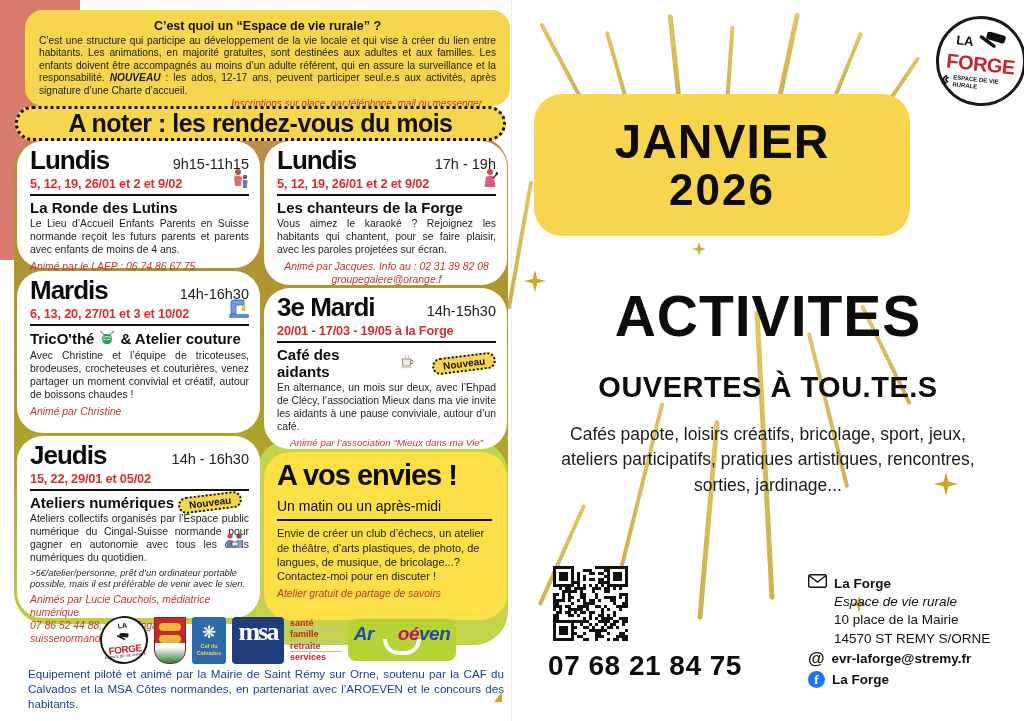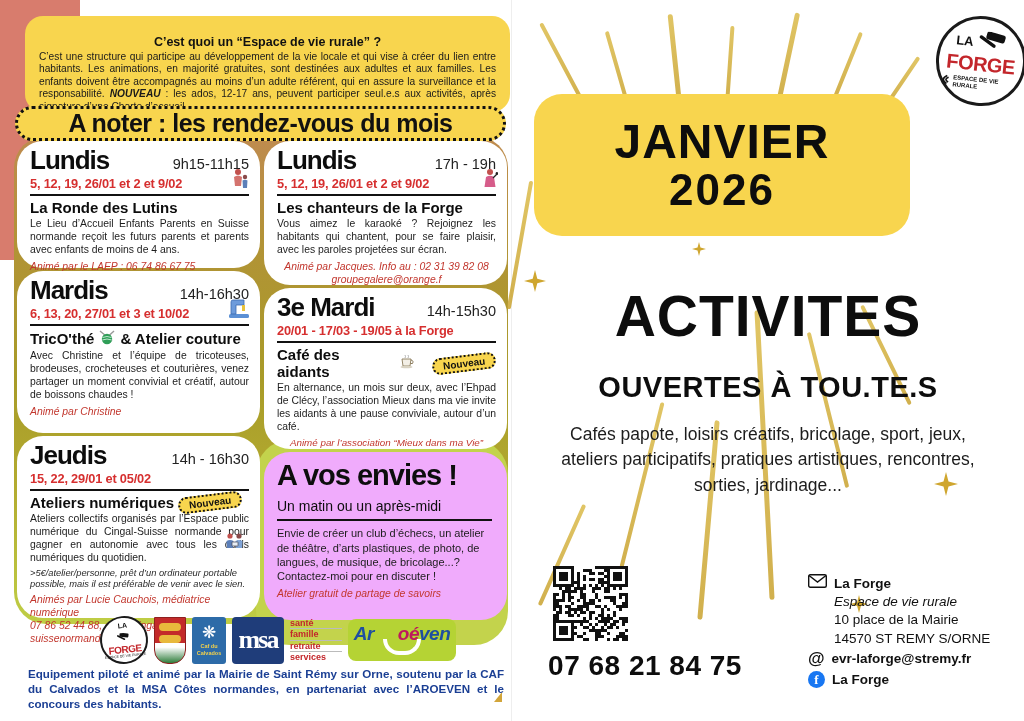--- a/index.html
+++ b/index.html
@@ -8,21 +8,21 @@
 
   
   .salmon-blob { position:absolute; left:-70px; top:-90px; width:150px; height:350px; background:#d87c6d; border-radius:60px; }
   .backdrop { position:absolute; left:14px; top:136px; width:494px; height:488px; border-radius:32px;
     background:linear-gradient(180deg,#bf8b4f 0%,#b29336 22%,#a89b28 50%,#b3ab30 72%,#bfce45 100%); }
   .backdrop-lime { position:absolute; left:256px; top:440px; width:252px; height:205px; border-radius:34px; background:#c3d34c; }
   .fold-line { position:absolute; left:511px; top:0; width:1px; height:721px; background:#eeeeee; }
   .gold-tri { position:absolute; left:494px; top:692px; width:0; height:0; border-left:8px solid transparent; border-bottom:10px solid #d2a53a; }
 
   
-  .intro-box { position:absolute; left:25px; top:16px; width:485px; height:96px; background:#f8d54e; border-radius:18px; padding:19px 14px 4px 14px; }
+  .intro-box { position:absolute; left:25px; top:10px; width:485px; height:96px; background:#f8d54e; border-radius:18px; padding:9px 14px 4px 14px; }
   .intro-title { text-align:center; font-size:12.5px; font-weight:800; color:#111; margin-bottom:2px; }
   .intro-body { font-size:10.2px; line-height:1.22; color:#1a1a1a; text-align:justify; }
   .intro-body b i { font-style:italic; }
   .intro-note { font-size:10px; font-style:italic; color:#c2372e; text-align:right; margin-top:1px; padding-right:14px; }
 
   
   .banner { position:absolute; left:15px; top:106px; width:491px; height:35px; background:#f8d54e; border:3px dotted #111; border-radius:22px;
     display:flex; align-items:center; justify-content:center; }
   .banner span { font-size:25px; font-weight:900; letter-spacing:-0.5px; color:#111; white-space:nowrap; }
 
@@ -40,52 +40,52 @@
   .ev-anim.center { text-align:center; }
   .small-note { font-size:9.3px; font-style:italic; color:#2a2a2a; margin-top:3px; line-height:1.25; }
   .nouveau-badge { display:inline-block; background:#f8d54e; border:2px dotted #111; border-radius:12px;
     transform:rotate(-7deg); font-size:10px; font-weight:700; padding:1px 9px; color:#111; white-space:nowrap; }
 
   #bubble-lundis-matin { left:17px;  top:141px; width:243px; height:127px; }
   #bubble-mardis       { left:17px;  top:271px; width:243px; height:162px; }
   #bubble-jeudis       { left:17px;  top:436px; width:243px; height:182px; }
   #bubble-lundis-soir  { left:264px; top:141px; width:243px; height:144px; }
   #bubble-mardi3       { left:264px; top:288px; width:243px; height:161px; }
-  #bubble-envies       { left:264px; top:452px; width:243px; height:168px; background:#f0abfc; }
+  #bubble-envies       { left:264px; top:452px; width:243px; height:168px; background:#fde047; }
 
   .envies-title { font-size:29px; font-weight:900; letter-spacing:-1px; color:#0d0d0d; line-height:1.05; margin-top:2px;}
   .envies-sub { font-size:14px; font-weight:400; color:#0d0d0d; margin-top:8px; }
   .envies-hr { border:none; border-top:2.5px solid #111; margin:5px 0 5px 0; width:98%; }
   .envies-body { font-size:11px; color:#1c1c1c; line-height:1.3; }
 
   
   .logos-row { position:absolute; left:100px; top:615px; height:50px; display:flex; align-items:center; gap:6px; }
   .logo-laforge-sm { width:48px; height:48px; border-radius:50%; background:#fff; border:2.5px solid #1a1a1a;
     display:flex; flex-direction:column; align-items:center; justify-content:center; line-height:1; transform:rotate(-6deg); }
   .logo-laforge-sm .la { font-size:7px; font-weight:800; color:#111; }
   .logo-laforge-sm .forge { font-size:10px; font-weight:900; color:#c3262b; letter-spacing:-0.5px; }
   .logo-laforge-sm .tag { font-size:3.5px; color:#111; }
   .logo-shield { width:32px; height:47px; border-radius:0 0 14px 14px; background:linear-gradient(180deg,#c32a2a 0%,#c32a2a 55%,#ffffff 55%,#ffffff 65%,#2e7d3a 100%);
     position:relative; border:1px solid #8e1f1f; }
   .logo-shield .lion { position:absolute; left:4px; top:5px; width:22px; height:8px; background:#e8b93c; border-radius:4px; }
   .logo-shield .lion2 { top:17px; }
   .logo-caf { width:34px; height:47px; background:#2d6ba8; border-radius:3px; color:#fff; display:flex; flex-direction:column; align-items:center; justify-content:center; }
   .logo-caf .flower { font-size:17px; line-height:1; }
   .logo-caf .caf-txt { font-size:5.5px; margin-top:2px; color:#f4d24b; font-weight:700; text-align:center; line-height:1.1;}
-  .logo-msa { width:52px; height:47px; background:#1f3d7a; border-radius:4px; display:flex; align-items:center; justify-content:center; }
+  .logo-msa { width:52px; height:47px; background:#1f3d7a; border-radius:4px; display:flex; justify-content:center; }
   .logo-msa span { color:#fff; font-size:26px; font-weight:900; letter-spacing:-2px; font-family:"Liberation Serif", serif; }
   .logo-services { width:52px; height:47px; display:flex; flex-direction:column; justify-content:center; }
   .logo-services div { font-size:9px; font-weight:700; color:#c3262b; border-bottom:1px solid #bbb; line-height:1.15; }
   .logo-services div:last-child { border-bottom:none; }
   .logo-aroeven { width:108px; height:42px; background:#b5d334; border-radius:8px; display:flex; flex-direction:column; align-items:center; justify-content:center; }
   .logo-aroeven .aro { color:#1f4fa0; font-weight:900; font-size:19px; font-style:italic; letter-spacing:-0.5px; line-height:0.9; }
   .logo-aroeven .aro .oe { color:#be185d;margin-left:24px; }
   .logo-aroeven .smile { width:38px; height:16px; border:4px solid #fff; border-top:none; border-radius:0 0 24px 24px; margin-top:-3px; }
 
-  .footer-text { position:absolute; left:28px; top:666px; width:476px; font-size:11.6px; font-weight:700; color:#1b3f94; text-align:justify; line-height:1.3; }
+  .footer-text { position:absolute; left:28px; top:666px; width:476px; font-size:11.6px; font-weight:400; color:#1b3f94; text-align:justify; line-height:1.3; }
 
   
   .ray { position:absolute; background:linear-gradient(180deg,#dbbb4a,#c9a22e); border-radius:4px; opacity:0.85; }
   .sparkle { position:absolute; }
 
   .logo-laforge-big { position:absolute; left:936px; top:16px; width:90px; height:90px; border-radius:50%; background:#fff; border:3px solid #1a1a1a;
     display:flex; flex-direction:column; align-items:center; justify-content:center; line-height:1; transform:rotate(6deg); z-index:5; }
   .logo-laforge-big .row1 { display:flex; align-items:center; gap:2px; }
   .logo-laforge-big .la { font-size:13px; font-weight:800; color:#111; }
   .logo-laforge-big .forge { font-size:20px; font-weight:900; color:#c3262b; letter-spacing:-0.5px; }

